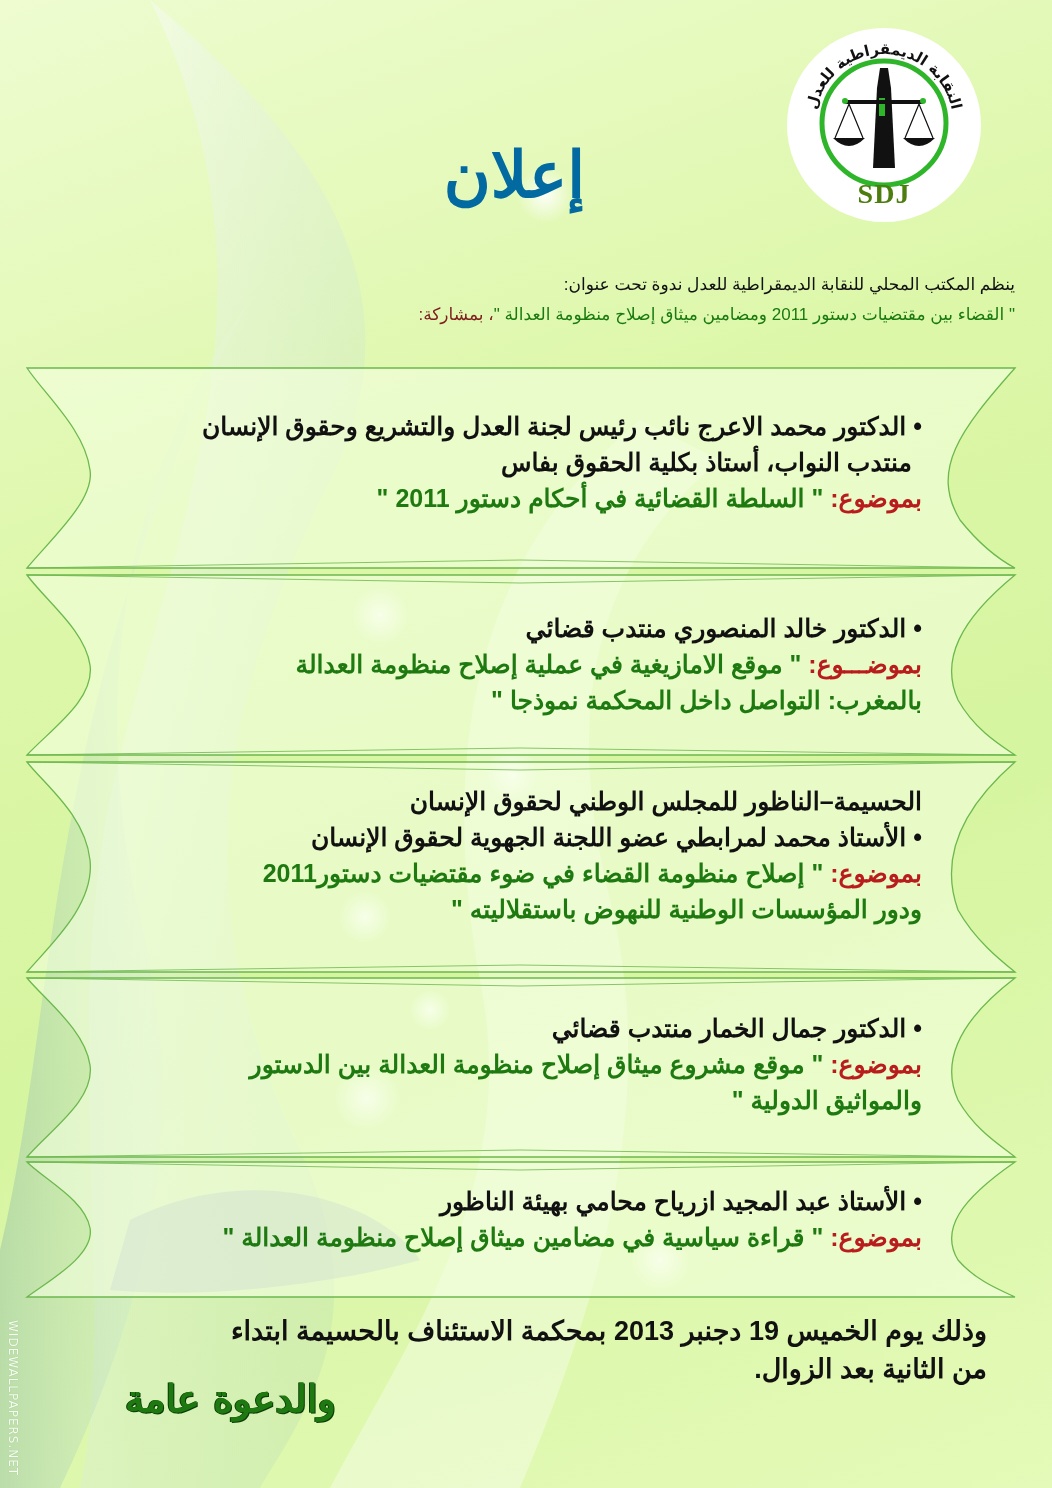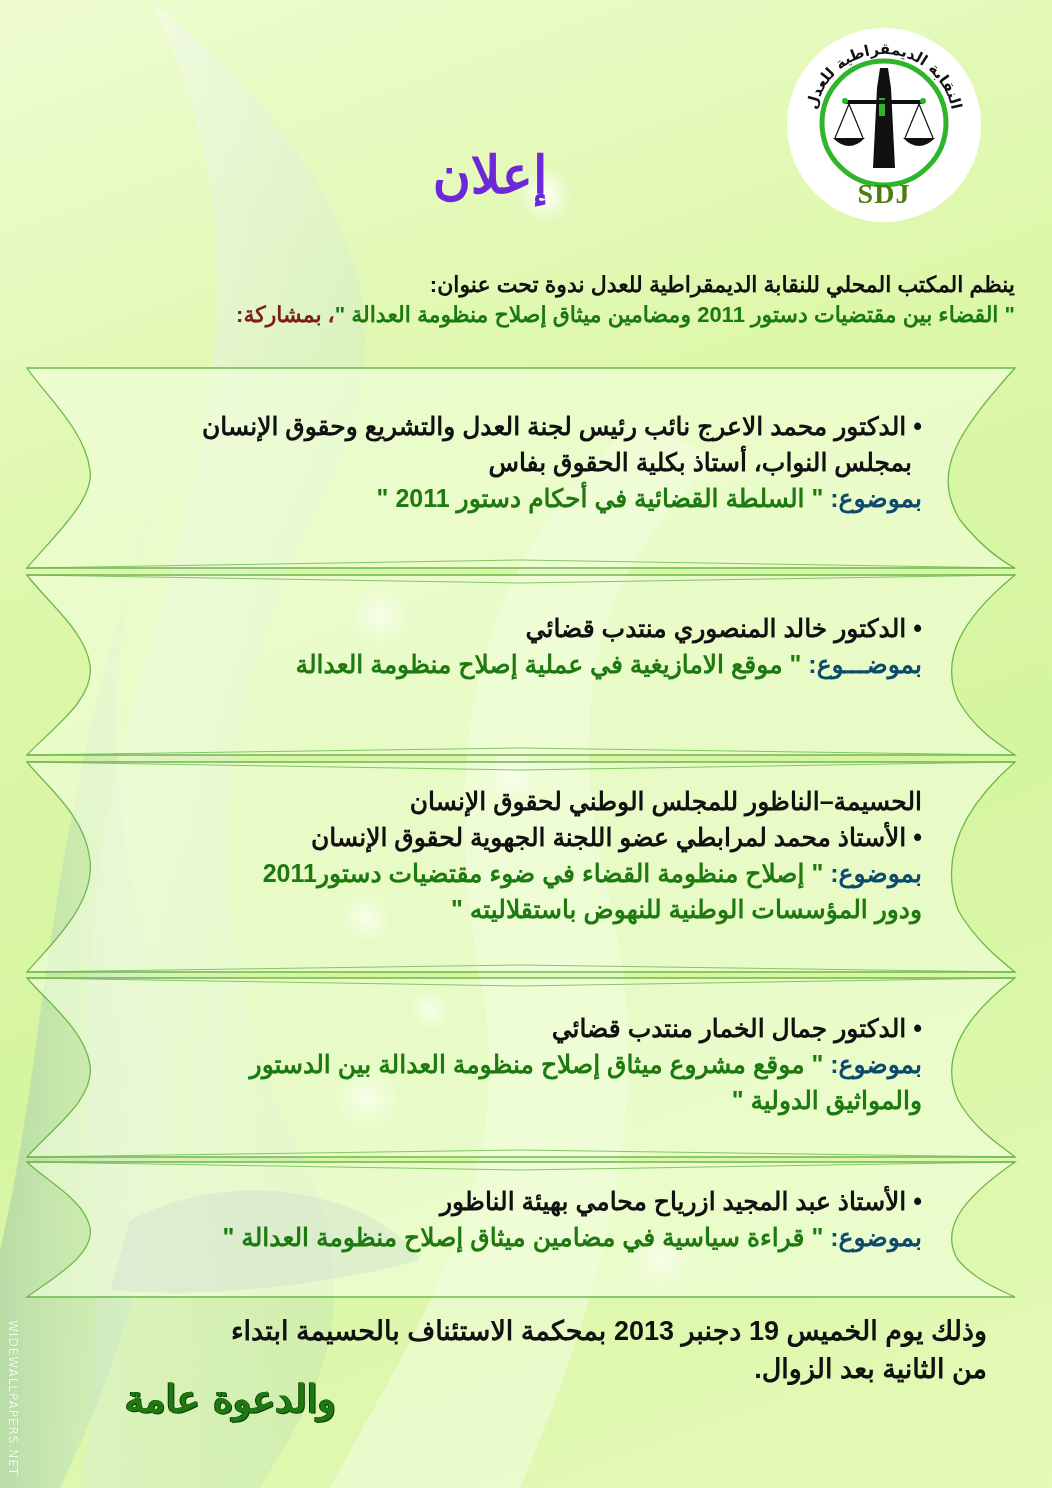--- a/index.html
+++ b/index.html
@@ -6,29 +6,29 @@
   body {
     width:1052px; height:1488px; position:relative; overflow:hidden;
     font-family: "DejaVu Sans", sans-serif;
     background: linear-gradient(160deg, #eefcd0 0%, #dcf7a8 35%, #d6f5a0 60%, #e4fab8 100%);
   }
   .bg-swirls { position:absolute; inset:0; z-index:0; }
   .page { position:absolute; inset:0; z-index:2; }
   .logo { position:absolute; left:787px; top:28px; width:194px; height:194px; border-radius:50%; background:#fff; }
   .logo svg { position:absolute; left:0; top:0; }
   .logo-text { position:absolute; left:0; right:0; top:150px; text-align:center; font-family:"Liberation Serif", serif; font-weight:bold; font-size:28px; color:#4d7c0f; letter-spacing:1px; }
-  .headline { position:absolute; left:395px; top:110px; width:190px; height:130px; text-align:center; font-family:"DejaVu Serif", serif; font-weight:bold; font-size:52px; color:#6d28d9; line-height:130px; direction:rtl; }
-  .intro { position:absolute; right:37px; top:270px; width:960px; direction:rtl; text-align:right; font-family:"Liberation Sans", sans-serif; font-weight:bold; font-size:22px; line-height:30px; }
+  .headline { position:absolute; left:395px; top:110px; width:190px; height:130px; font-family:"DejaVu Serif", serif; font-weight:bold; font-size:64px; color:#0369a1; line-height:130px; direction:rtl; }
+  .intro { position:absolute; right:37px; top:270px; width:960px; direction:rtl; text-align:right; font-family:"Liberation Sans", sans-serif; font-weight:normal; font-size:17px; line-height:30px; }
   .intro .l1 { color:#111; }
   .intro .l2 { color:#1a7a10; }
   .intro .l2 .black { color:#7f1d1d; }
   .panels { position:absolute; left:0; top:0; width:1052px; height:1488px; z-index:1; }
   .panel-text { position:absolute; right:130px; direction:rtl; text-align:right; font-family:"Liberation Sans", sans-serif; font-weight:bold; font-size:25px; line-height:36px; color:#111; z-index:3; }
   .panel-text .topic { color:#1e7a10; }
-  .panel-text .k { color:#0c4a6e; }
+  .panel-text .k { color:#b91c1c; }
   .footer { position:absolute; right:65px; top:1300px; width:900px; direction:rtl; text-align:right; font-family:"Liberation Sans", sans-serif; font-weight:bold; font-size:27px; line-height:38px; color:#111; z-index:3;margin-top:12px; }
   .closing { position:absolute; left:125px; top:1376px; direction:rtl; font-family:"DejaVu Serif", serif; font-weight:bold; font-size:38px; color:#1e7a10; text-shadow:1px 1px 0 #0a3a06, -1px 0 0 #0a3a06; z-index:3; }
   .watermark { position:absolute; left:6px; top:1320px; writing-mode:vertical-rl; font-family:"DejaVu Sans", sans-serif; font-size:12px; letter-spacing:1px; color:#f5fff0; text-shadow:0 0 1px #9bb58a; z-index:3; }
 </style>
 </head>
 <body>
 
 <svg class="bg-swirls" width="1052" height="1488" viewBox="0 0 1052 1488">
   <defs>
     <linearGradient id="sw1" x1="0" y1="0" x2="1" y2="1">
@@ -107,27 +107,28 @@
 
   <div class="intro">
     <div class="l1">ينظم المكتب المحلي للنقابة الديمقراطية للعدل ندوة تحت عنوان:</div>
     <div class="l2">
       <span>" القضاء بين مقتضيات دستور 2011 ومضامين ميثاق إصلاح منظومة العدالة "</span><span class="black">، بمشاركة:</span>
     </div>
   </div>
 
   <div class="panel-text" style="top:408px;">
     <div>• الدكتور محمد الاعرج نائب رئيس لجنة العدل والتشريع وحقوق الإنسان</div>
-    <div style="padding-right:10px;">بمجلس النواب، أستاذ بكلية الحقوق بفاس</div>
+    <div style="padding-right:10px;">منتدب النواب، أستاذ بكلية الحقوق بفاس</div>
     <div><span class="k">بموضوع:</span> <span class="topic">" السلطة القضائية في أحكام دستور 2011 "</span></div>
   </div>
 
   <div class="panel-text" style="top:610px;">
     <div>• الدكتور خالد المنصوري منتدب قضائي</div>
     <div><span class="k">بموضـــوع:</span> <span class="topic">" موقع الامازيغية في عملية إصلاح منظومة العدالة</span></div>
+    <div class="topic">بالمغرب: التواصل داخل المحكمة نموذجا "</div>
   </div>
 
   <div class="panel-text" style="top:783px;">
     <div>الحسيمة–الناظور للمجلس الوطني لحقوق الإنسان</div>
     <div>• الأستاذ محمد لمرابطي عضو اللجنة الجهوية لحقوق الإنسان</div>
     <div><span class="k">بموضوع:</span> <span class="topic">" إصلاح منظومة القضاء في ضوء مقتضيات دستور2011</span></div>
     <div class="topic">ودور المؤسسات الوطنية للنهوض باستقلاليته "</div>
   </div>
 
   <div class="panel-text" style="top:1183px;">

